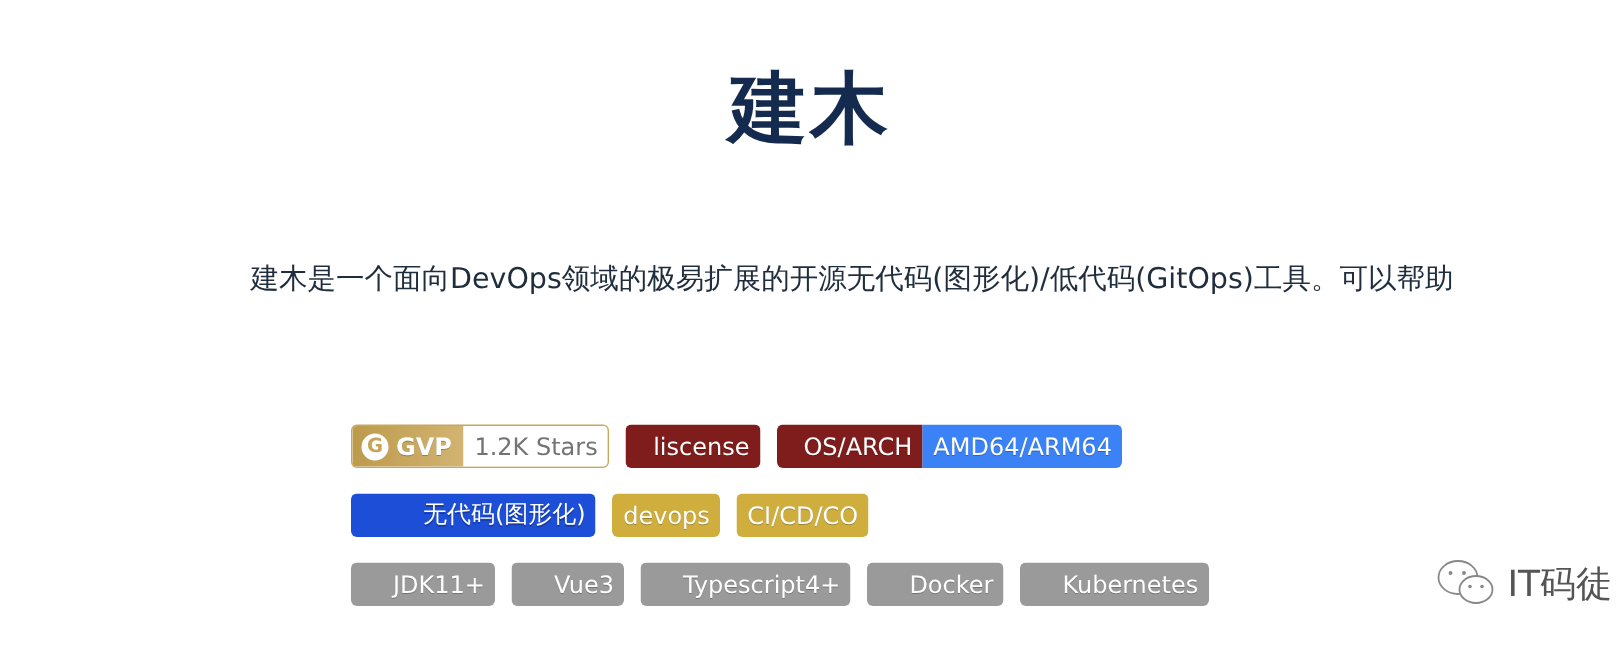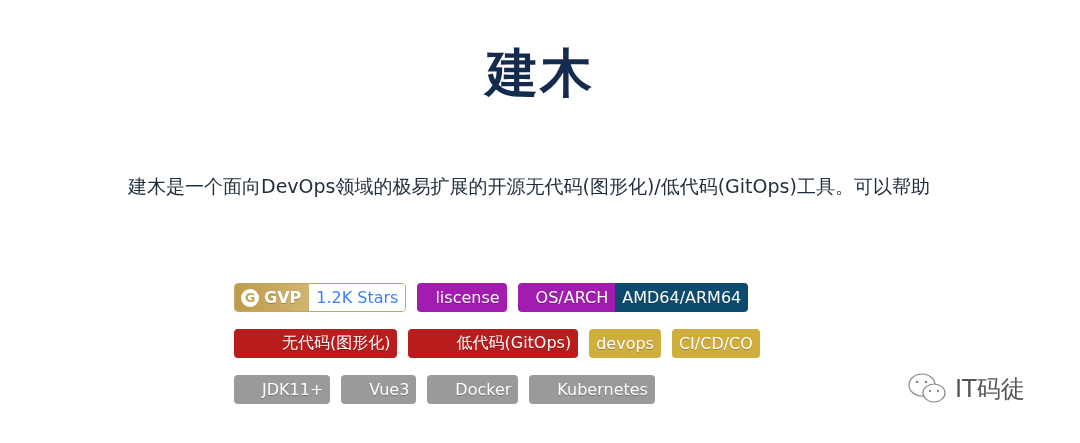--- a/index.html
+++ b/index.html
@@ -1,38 +1,38 @@
 <!DOCTYPE html>
 <html><head>
 <meta charset="utf-8">
 <style>
   html, body { margin: 0; padding: 0; background: #ffffff; }
   body { width: 1080px; height: 443px; position: relative; overflow: hidden;
          font-family: "DejaVu Sans", "Liberation Sans", sans-serif; }
   .title { position: absolute; left: 0; width: 1080px; top: 38px; text-align: center;
            font-size: 52px; font-weight: bold; color: #142a4e; letter-spacing: 2px; line-height: 70px; }
   .desc { position: absolute; left: 128px; top: 168px; width: 880px;
-          font-size: 19px; line-height: 36px; color: #1f2d3d; }
+          font-size: 19px; line-height: 36px; color: #1f2d3d; text-align: center; }
   .row { position: absolute; left: 234px; display: flex; gap: 11px; height: 29px; }
   .badge { display: flex; height: 29px; border-radius: 4px; overflow: hidden;
            font-family: "DejaVu Sans", sans-serif; font-size: 16px; color: #fff;
            text-shadow: 0 1px 0 rgba(0,0,0,0.25); cursor: pointer; }
   .seg { display: flex; align-items: center; padding: 0 7px; white-space: nowrap; }
   .gvp { border: 1.5px solid #c8a75a; box-sizing: border-box; }
   .gvp .left { background: linear-gradient(90deg,#bd9a4c,#d2b472); font-weight: bold; gap: 5px; padding: 0 8px 0 6px; }
-  .gvp .right { background: #fff; color: #3b82f6; text-shadow: none; }
+  .gvp .right { background: #fff; color: #737373; text-shadow: none; }
   .g-icon { width: 18px; height: 18px; border-radius: 50%; background: #fff; color: #c6a55b;
             font-size: 13px; font-weight: bold; display: flex; align-items: center; justify-content: center; text-shadow: none; }
-  .dark { background: #a21caf; padding-left: 18px; }
+  .dark { background: #7f1d1d; padding-left: 18px; }
   .green { background: #97c63c; }
-  .orange { background: #0c4a6e; }
-  .lgreen { background: #b91c1c; padding-left: 48px; }
+  .orange { background: #3b82f6; }
+  .lgreen { background: #1d4ed8; padding-left: 48px; }
   .gold { background: #cfae3e; }
   .grey { background: #9a9a9a; padding-left: 28px; }
-  .watermark { position: absolute; left: 907px; top: 372px; display: flex; align-items: center; gap: 6px;
+  .watermark { position: absolute; left: 957px; top: 372px; display: flex; align-items: center; gap: 6px;
                color: #555; font-size: 24px; justify-content: center; }
   .wm-icon { width: 42px; height: 34px; position: relative; }
 </style>
 </head>
 <body>
 
 <div class="title">建木</div>
 
 <div class="desc">
   <div>建木是一个面向DevOps领域的极易扩展的开源无代码(图形化)/低代码(GitOps)工具。可以帮助</div>
@@ -53,36 +53,36 @@
     <span class="seg dark">OS/ARCH</span>
     <span class="seg orange">AMD64/ARM64</span>
   </div>
 </div>
 
 <div class="row" style="top:329px;">
   <div class="badge">
       <span class="seg lgreen">无代码(图形化)</span>
     </div>
   <div class="badge">
-      <span class="seg lgreen">低代码(GitOps)</span>
-    </div>
-  <div class="badge">
       <span class="seg gold">devops</span>
     </div>
   <div class="badge">
       <span class="seg gold">CI/CD/CO</span>
     </div>
 </div>
 
 <div class="row" style="top:375px;">
   <div class="badge">
       <span class="seg grey">JDK11+</span>
     </div>
   <div class="badge">
       <span class="seg grey">Vue3</span>
+    </div>
+  <div class="badge">
+      <span class="seg grey">Typescript4+</span>
     </div>
   <div class="badge">
       <span class="seg grey">Docker</span>
     </div>
   <div class="badge">
       <span class="seg grey">Kubernetes</span>
     </div>
 </div>
 
 <div class="watermark">

